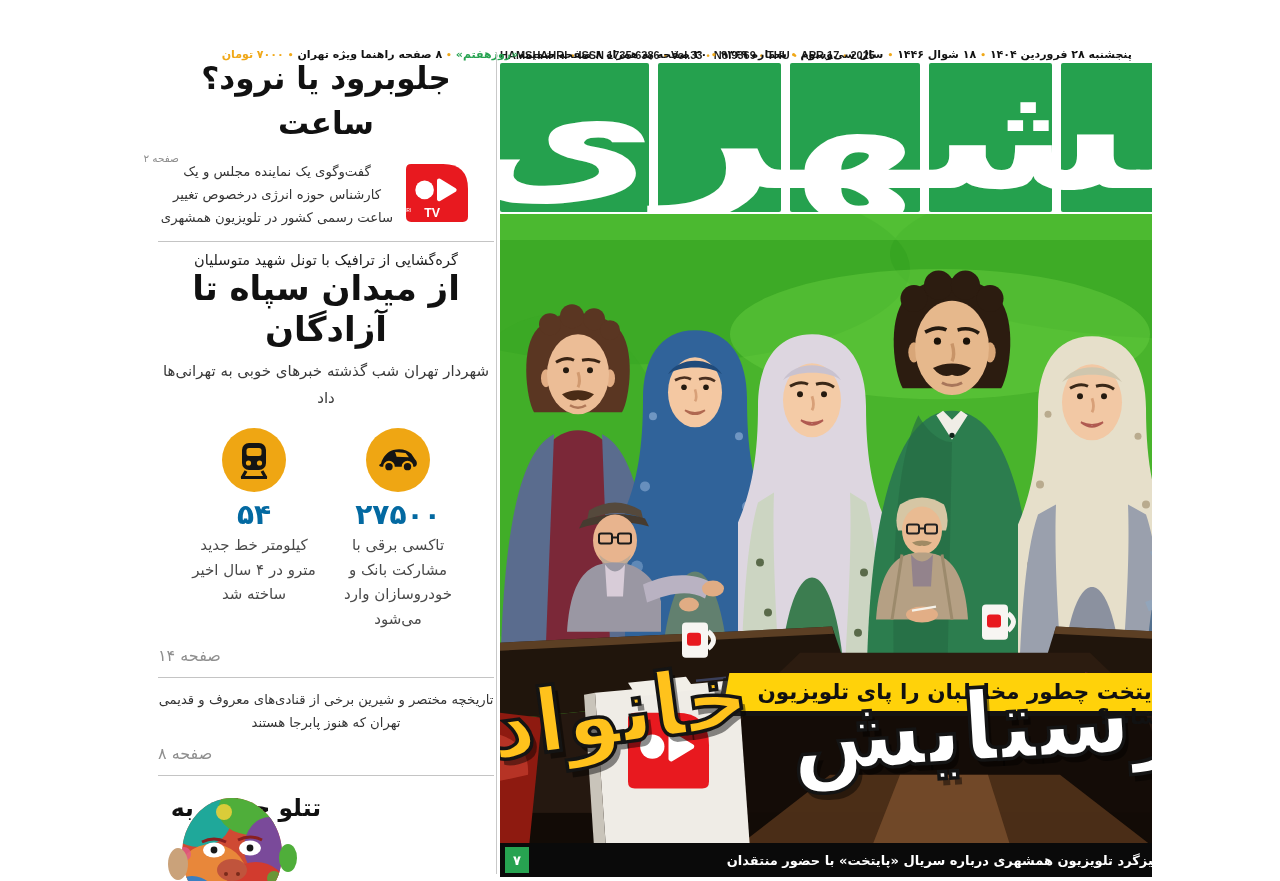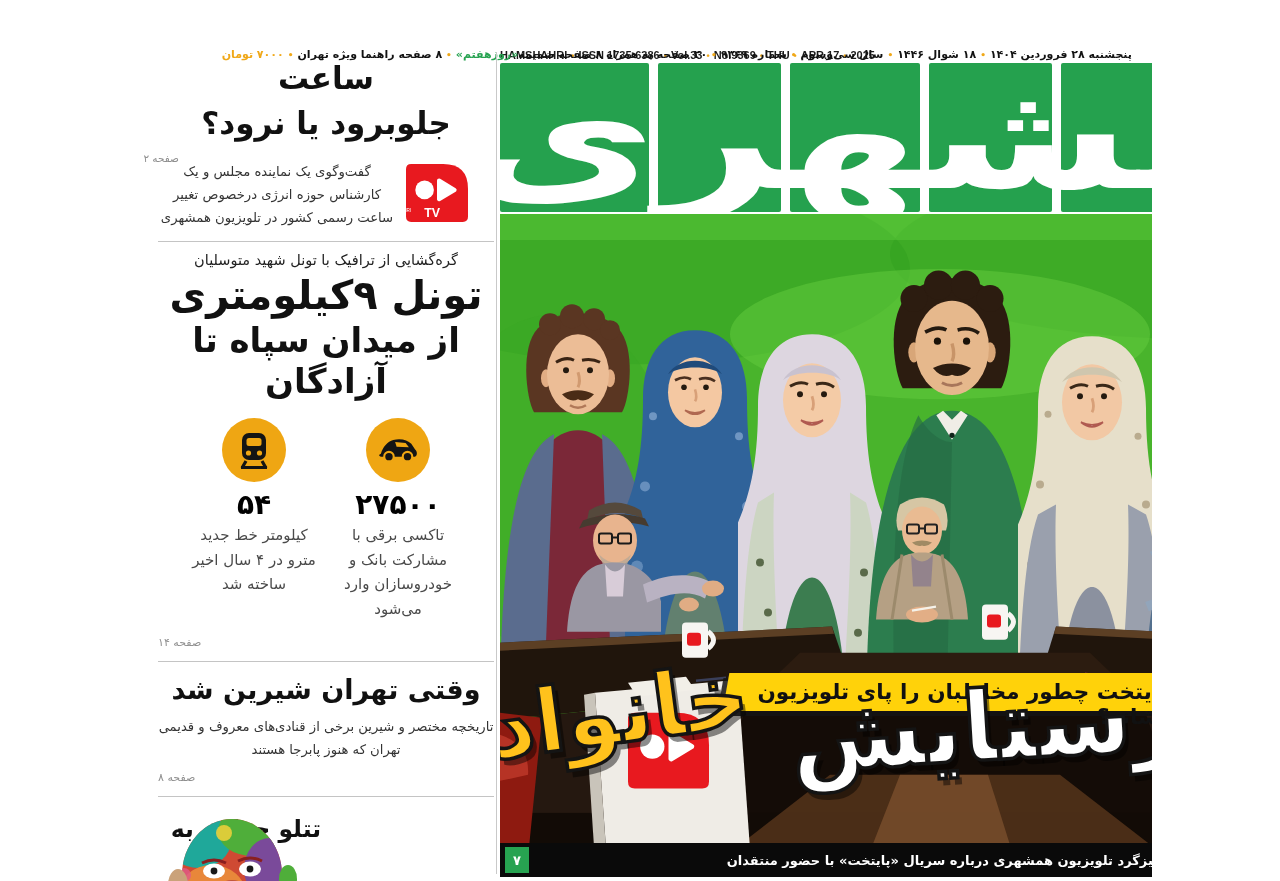--- a/index.html
+++ b/index.html
@@ -23,39 +23,39 @@
   .masthead-blocks .blk { background:#25a14e; border-radius:2px; }
   .b1{flex:1.15} .b2{flex:.95} .b3{flex:1} .b4{flex:.95} .b5{flex:.95} .b6{flex:1.5}
   .masthead-title { position:absolute; inset:0; display:flex; align-items:center; justify-content:center;
     color:#fff; font-size:138px; font-weight:bold; line-height:1;
     transform:scaleX(1.52) scaleY(1.06); transform-origin:center; pointer-events:none; }
 
   
   .left-col { position:absolute; left:30px; top:50px; width:336px; direction:rtl; color:#111; }
   .vrule { position:absolute; left:368px; top:52px; width:1px; height:822px; background:#c9c9c9; }
   .divider { border:none; border-top:1px solid #c4c4c4; margin:12px 0 10px; }
-  .pageref { font-size:11px; color:#8f8f8f; text-align:left; }
+  .pageref { font-size:16px; color:#8f8f8f; text-align:left; }
 
   .clock-section { position:relative; padding-top:6px; }
   .clock-h { font-size:31px; font-weight:bold; text-align:center; line-height:1.45; }
   .clock-pref { position:absolute; right:315px; top:102px; font-size:10.5px; color:#8f8f8f; white-space:nowrap; }
   .deck-row { display:flex; align-items:center; gap:10px; margin-top:14px; padding-right:26px; }
   .tvlogo { flex:0 0 62px;text-decoration:underline; }
   .clock-deck { font-size:13.2px; color:#333; line-height:1.75; text-align:center; }
 
   .tunnel-kicker { font-size:14.5px; color:#222; text-align:center; margin-top:4px; }
   .tunnel-h1 { font-size:40px; font-weight:bold; text-align:center; line-height:1.25; margin-top:2px; letter-spacing:-1px; }
   .tunnel-h2 { font-size:34px; font-weight:bold; text-align:center; line-height:1.2; letter-spacing:-1px; }
   .tunnel-deck { font-size:15px; color:#3a3a3a; text-align:center; line-height:1.8; margin-top:8px; }
 
   .stats-row { display:flex; justify-content:space-between; padding:0 26px; margin-top:16px; }
   .stat { width:140px; text-align:center; }
   .stat-circle { width:64px; height:64px; border-radius:50%; background:#efa613; margin:0 auto;
     display:flex; align-items:center; justify-content:center; }
-  .stat-value { font-size:28px; font-weight:bold; color:#000000; margin-top:6px; }
+  .stat-value { font-size:28px; font-weight:bold; color:#0369a1; margin-top:6px; }
   .stat-caption { font-size:15px; color:#4a4a4a; line-height:1.65; margin-top:2px; }
 
   .sweet-h { font-size:27px; font-weight:bold; text-align:center; line-height:1.3; }
   .sweet-deck { font-size:13.2px; color:#333; text-align:center; line-height:1.75; margin-top:8px; }
 
   .tattoo-section { position:relative; min-height:195px; margin-top:4px; }
   .tattoo-art { position:absolute; left:-4px; top:2px; }
   .tattoo-text { margin-right:160px; }
   .tattoo-h { font-size:23.5px; font-weight:bold; text-align:center; line-height:1.55; margin-top:14px; }
 
@@ -109,45 +109,45 @@
     </div>
     <div class="masthead-title">همشهری</div>
   </div>
 
   <div class="vrule"></div>
 
   <div class="left-col">
 
     <div class="clock-section">
       <div class="clock-h">
+        <div>جلوبرود یا نرود؟</div>
         <div>ساعت</div>
-        <div>جلوبرود یا نرود؟</div>
       </div>
       <div class="clock-pref pageref">صفحه ۲</div>
       <div class="deck-row">
         <span class="tvlogo">
           <svg width="62" height="58" viewBox="0 0 60 56">
             <path d="M5 0 H36 Q60 0 60 24 V51 Q60 56 55 56 H5 Q0 56 0 51 V5 Q0 0 5 0 Z" fill="#e8191f"></path>
             <circle cx="18" cy="25" r="9" fill="#fff"></circle>
             <path d="M32 16 L47 25 L32 34 Z" fill="#fff" stroke="#fff" stroke-width="4" stroke-linejoin="round"></path>
             <text x="5" y="46" font-size="4.5" fill="#fff" font-family="Liberation Sans, sans-serif">HAMSHAHRI</text>
             <text x="33" y="51" font-size="12" font-weight="bold" fill="#fff" font-family="Liberation Sans, sans-serif">TV</text>
           </svg>
         </span>
         <div class="clock-deck">گفت‌وگوی یک نماینده مجلس و یک کارشناس حوزه انرژی درخصوص تغییر ساعت رسمی کشور در تلویزیون همشهری</div>
       </div>
       <hr class="divider">
     </div>
 
     <div class="tunnel-section">
       <div class="tunnel-kicker">گره‌گشایی از ترافیک با تونل شهید متوسلیان</div>
       <div>
-        <div class="tunnel-h1">تونل ۹کیلومتری</div>
         <div class="tunnel-h2">از میدان سپاه تا آزادگان</div>
       </div>
+      <div class="tunnel-deck">شهردار تهران شب گذشته خبرهای خوبی به تهرانی‌ها داد</div>
 
       <div class="stats-row">
         <div class="stat">
           <div class="stat-circle">
             <svg width="42" height="38" viewBox="0 0 44 40">
               <path d="M4,24 C6,17 11,11 17,9.5 C25,7.5 32,9.5 36,13.5 L40,19.5 C42.5,21.5 42.5,26 40,27 L4,27 C1.5,26 1.5,25 4,24 Z" fill="#141414"></path>
               <path d="M19,11.5 L30,12.5 L33.5,17 L20.5,16.5 Z" fill="#efa613"></path>
               <circle cx="12.5" cy="27" r="5" fill="#141414" stroke="#efa613" stroke-width="2.2"></circle>
               <circle cx="32" cy="27" r="5" fill="#141414" stroke="#efa613" stroke-width="2.2"></circle>
             </svg>
@@ -168,21 +168,20 @@
           </div>
           <div class="stat-value">۵۴</div>
           <div class="stat-caption">کیلومتر خط جدید مترو در ۴ سال اخیر ساخته شد</div>
         </div>
       </div>
       <div class="pageref" style="margin-top:14px">صفحه ۱۴</div>
       <hr class="divider">
     </div>
 
     <div class="sweet-section">
-      <div class="sweet-h">وقتی تهران شیرین شد</div>
       <div class="sweet-deck">تاریخچه مختصر و شیرین برخی از قنادی‌های معروف و قدیمی تهران که هنوز پابرجا هستند</div>
       <div class="pageref" style="margin-top:10px">صفحه ۸</div>
       <hr class="divider">
     </div>
 
     <div class="tattoo-section">
       <div class="tattoo-art">
         <svg width="160" height="192" viewBox="0 0 160 192">
           <defs>
               <clipPath id="hc">

